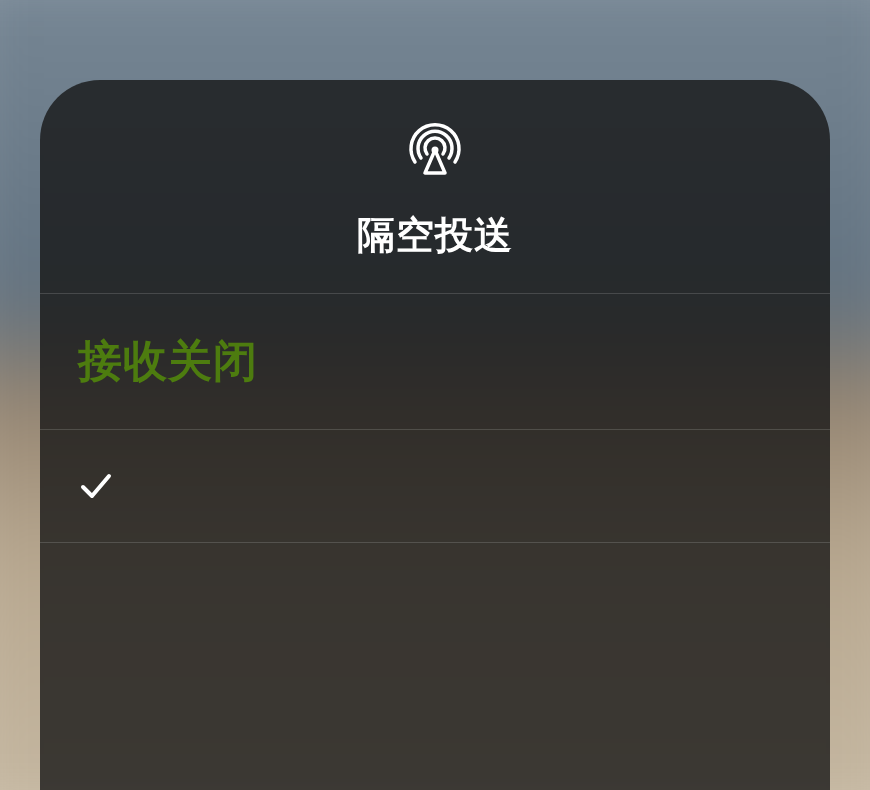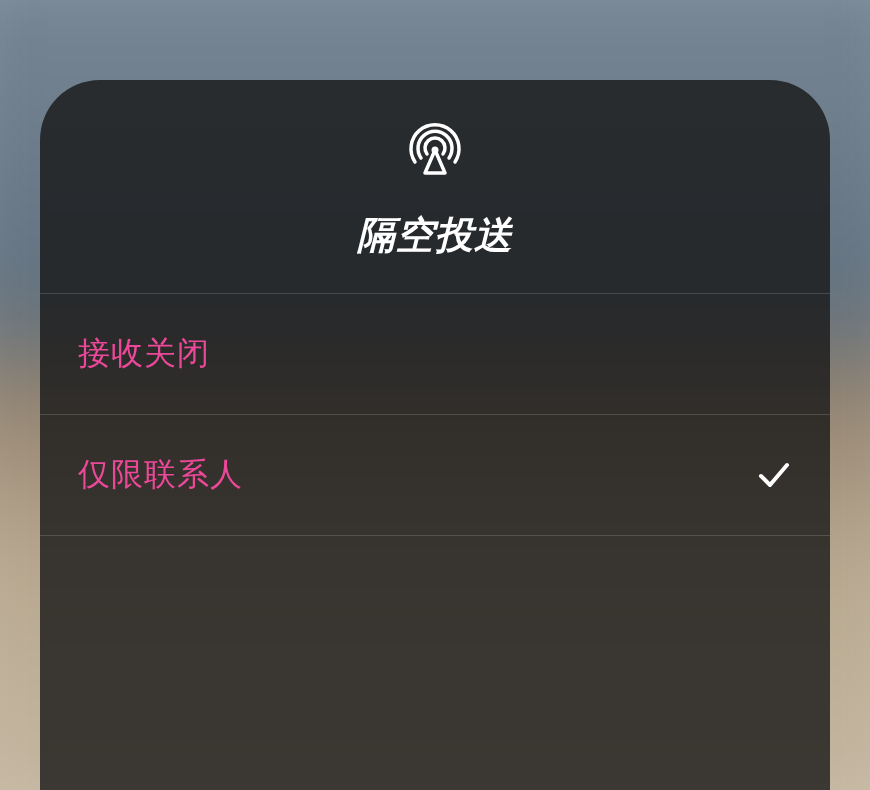--- a/index.html
+++ b/index.html
@@ -56,21 +56,20 @@
       display: flex;
       flex-direction: column;
     }
     
     .panel-header {
       display: flex;
       flex-direction: column;
       align-items: center;
       padding: 40px 0 32px 0;
       border-bottom: 1px solid rgba(255, 255, 255, 0.15);
-      font-style: italic;
     }
     
     .airdrop-icon {
       width: 60px;
       height: 60px;
       margin-bottom: 30px;
     }
     
     .airdrop-icon svg {
       width: 100%;
@@ -93,23 +92,23 @@
     .option-item {
       display: flex;
       align-items: center;
       justify-content: space-between;
       padding: 38px 38px;
       border-bottom: 1px solid rgba(255, 255, 255, 0.15);
       cursor: pointer;
     }
     
     .option-label {
-      color: #ec4899;
-      font-size: 32px;
-      font-weight: 400;
+      color: #4d7c0f;
+      font-size: 44px;
+      font-weight: 700;
       letter-spacing: 1px;
     }
     
     .checkmark {
       width: 36px;
       height: 36px;
     }
     
     .checkmark svg {
       width: 100%;
@@ -147,21 +146,20 @@
     <div class="option-item">
       <span class="option-label">接收关闭</span>
       <span class="checkmark hidden">
         <svg viewBox="0 0 36 36" fill="none" stroke="#ffffff" stroke-width="4" stroke-linecap="round" stroke-linejoin="round">
           <path d="M 5 19 L 14 28 L 31 8"></path>
         </svg>
       </span>
     </div>
 
     <div class="option-item">
-      <span class="option-label">仅限联系人</span>
       <span class="checkmark">
         <svg viewBox="0 0 36 36" fill="none" stroke="#ffffff" stroke-width="4" stroke-linecap="round" stroke-linejoin="round">
           <path d="M 5 19 L 14 28 L 31 8"></path>
         </svg>
       </span>
     </div>
 
   </div>
 </div>
 

